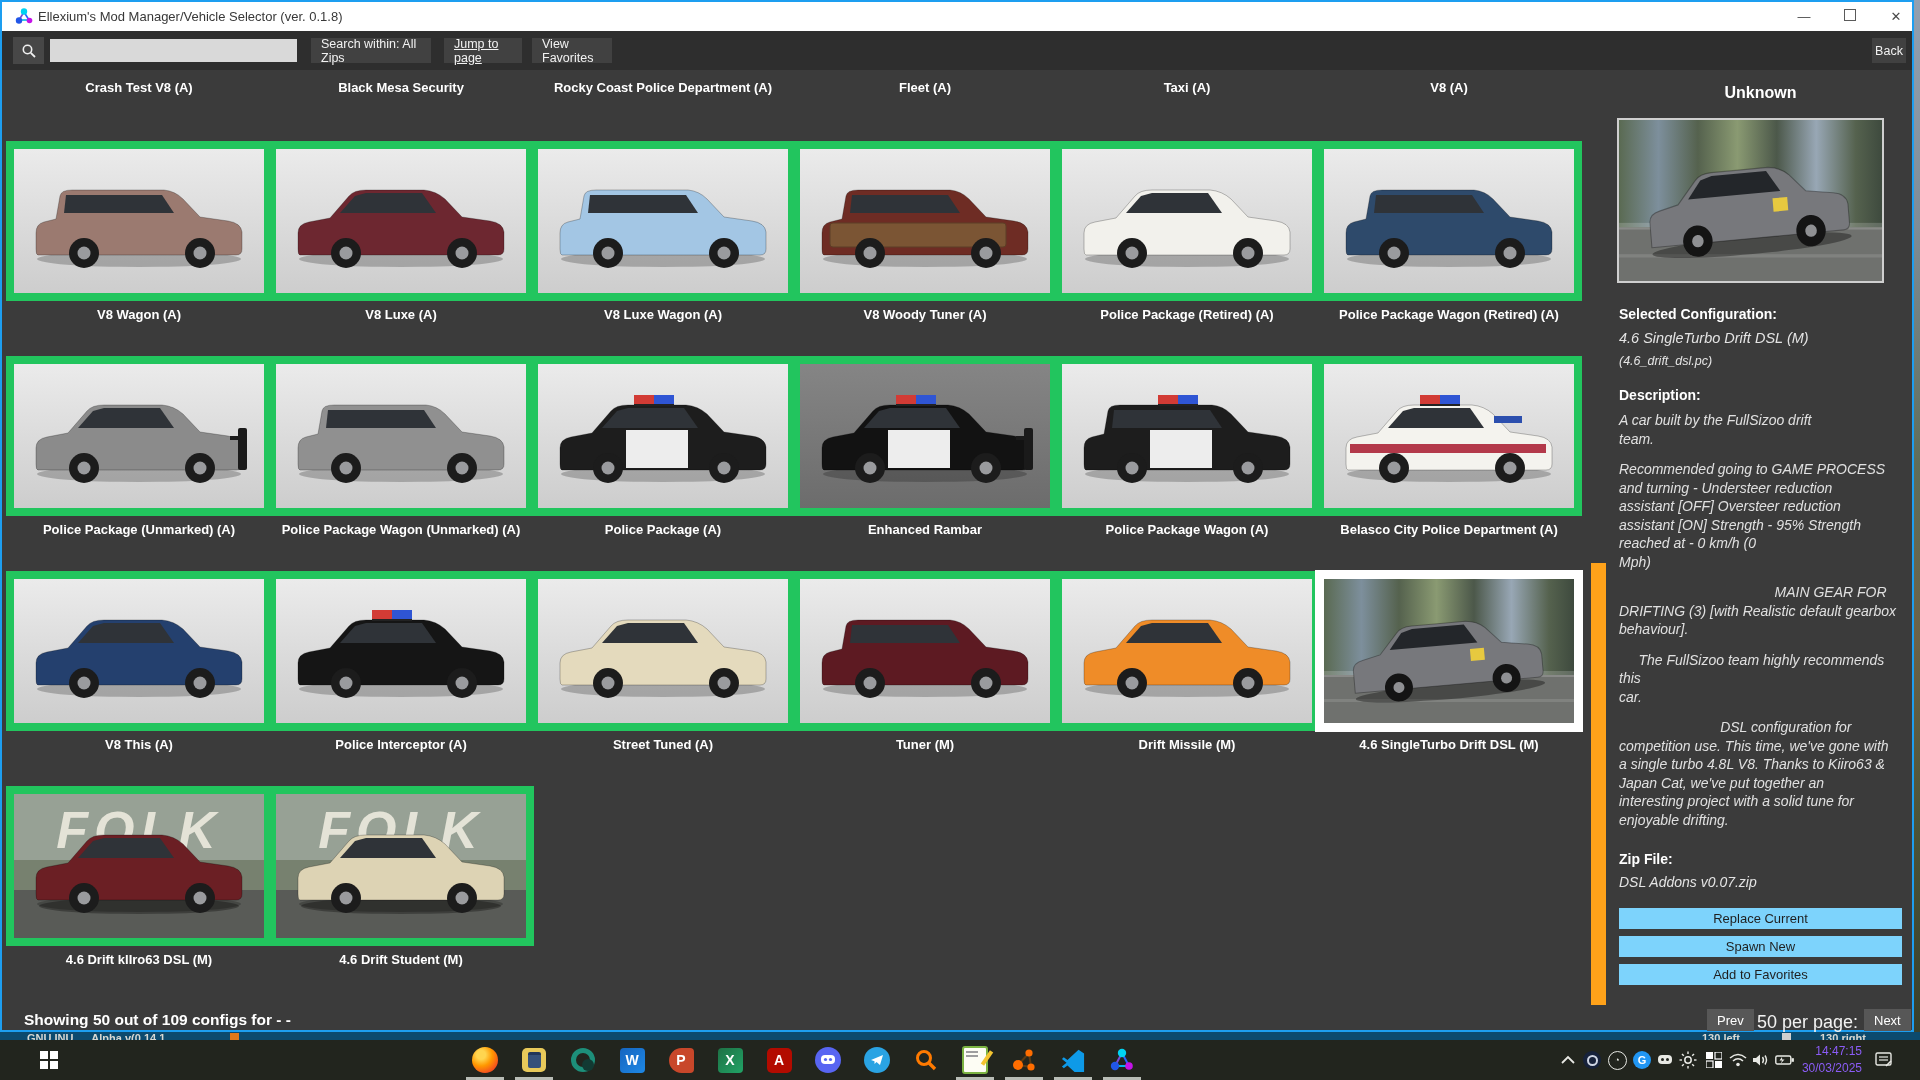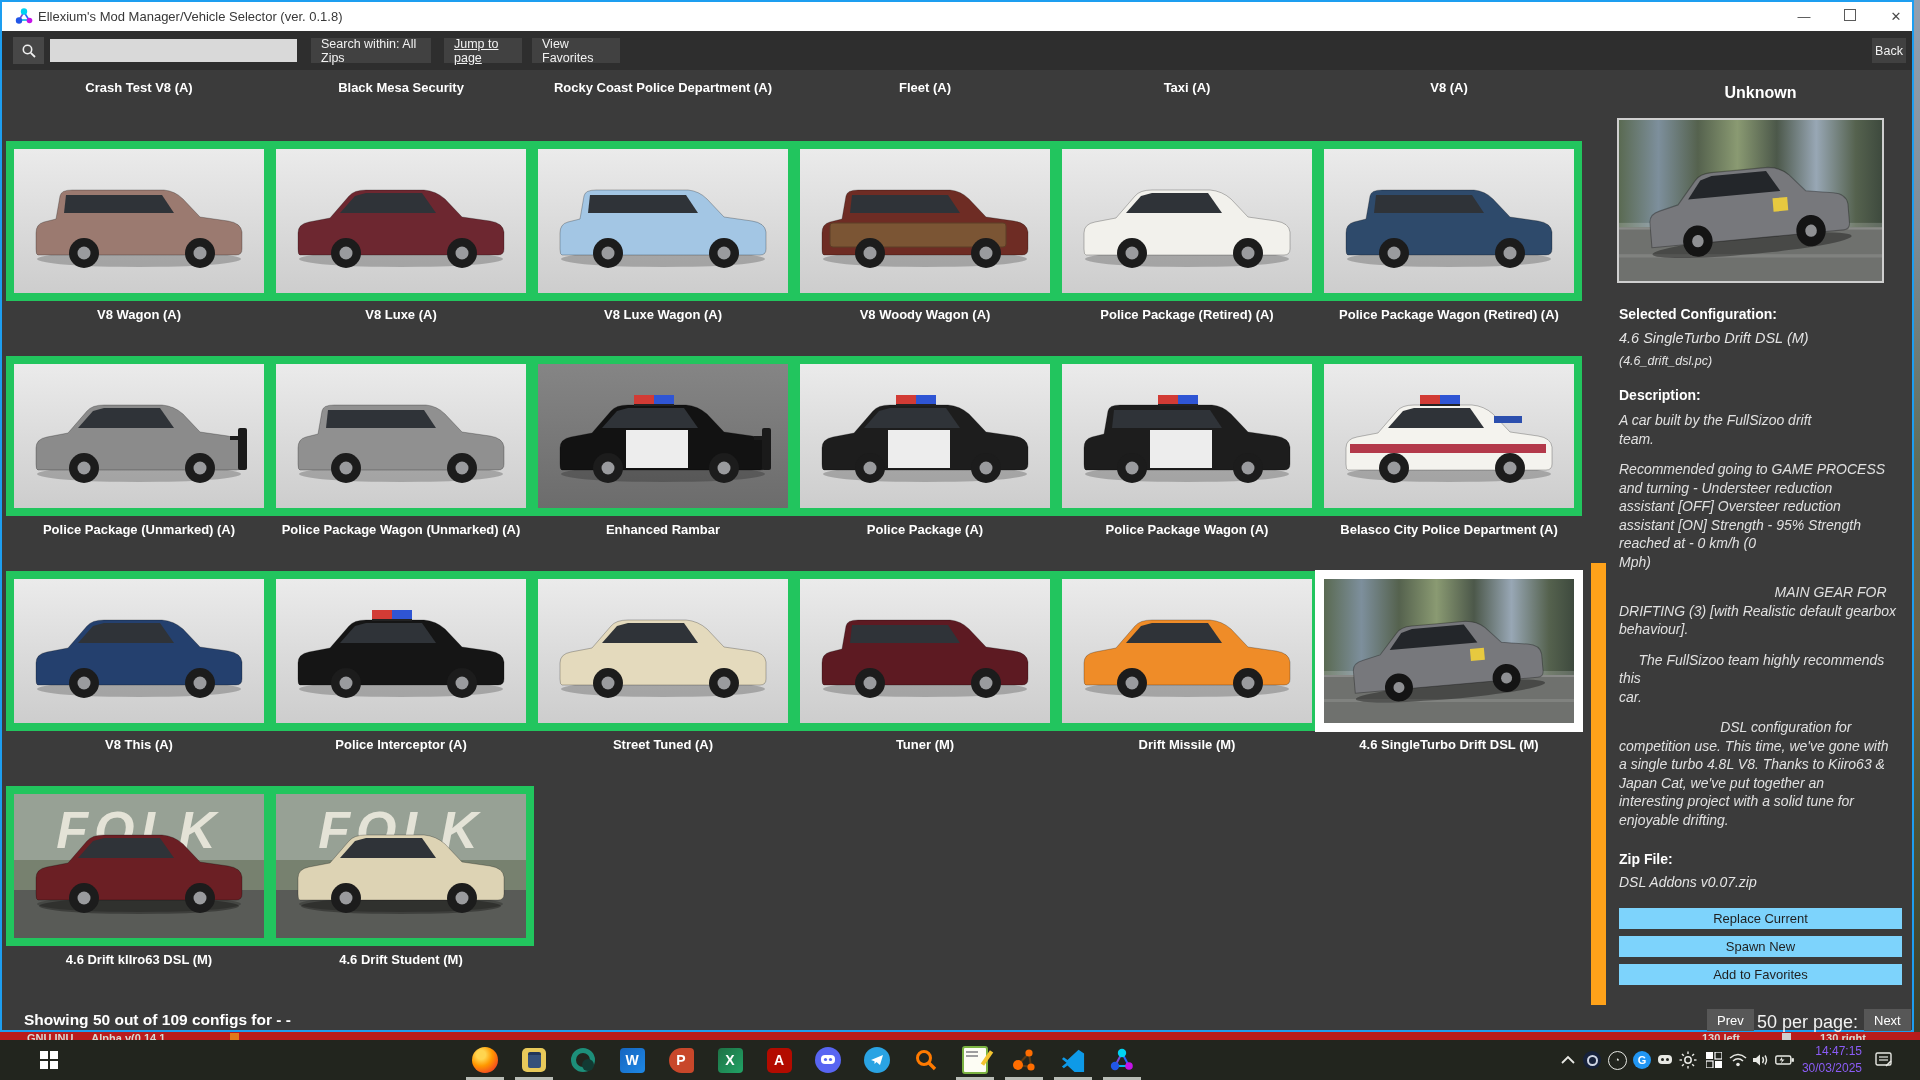--- a/index.html
+++ b/index.html
@@ -41,21 +41,21 @@
            font-size:14px;line-height:18.5px;}
   .rp-desc p{margin:0 0 12px 0;white-space:pre;}
   .rp-btn{position:absolute;left:12px;width:283px;height:21px;background:#7dd3fc;color:#1f1f1f;
           font-size:13px;display:flex;align-items:center;justify-content:center;cursor:pointer;}
   
   .status-left{position:absolute;left:24px;top:1011px;color:#fff;font-weight:bold;font-size:15.5px;z-index:2;}
   .pg-btn{position:absolute;top:1009px;height:22px;background:#575757;color:#fff;font-size:13px;
           display:flex;align-items:center;justify-content:center;padding:0 10px;box-sizing:border-box;z-index:2;cursor:pointer;}
   .pg-text{position:absolute;top:1012px;color:#f2f2f2;font-size:18px;z-index:2;}
   
-  .behind-strip{position:absolute;left:0;top:1032px;width:1920px;height:8px;background:#b91c1c;overflow:hidden;}
+  .behind-strip{position:absolute;left:0;top:1032px;width:1920px;height:8px;background:#0c4a6e;overflow:hidden;}
   .frag{position:absolute;top:0;color:#d8d8d2;font-weight:bold;font-size:11px;white-space:pre;}
   .frag-orange{position:absolute;top:1px;width:9px;height:7px;background:#e07818;}
   
   .taskbar{position:absolute;left:0;top:1040px;width:1920px;height:40px;background:#22251e;}
   .tb-start{position:absolute;left:36px;top:7px;width:26px;height:26px;display:flex;align-items:center;justify-content:center;cursor:pointer;}
   .tb-ico{position:absolute;top:6px;width:28px;height:28px;display:flex;align-items:center;justify-content:center;cursor:pointer;}
   .run-bar{position:absolute;top:37px;width:38px;height:3px;background:#b9bdb6;}
   .tray-txt{position:absolute;color:#eceee9;font-size:14px;top:12px;cursor:default;}
   .tray-ico{position:absolute;top:10px;width:20px;height:20px;display:flex;align-items:center;justify-content:center;color:#e8e9e4;font-size:15px;cursor:pointer;}
   .tray-clock{position:absolute;left:1798px;top:3px;width:64px;text-align:right;color:#8b5cf6;font-size:12px;line-height:17px;cursor:default;}
@@ -91,21 +91,21 @@
   <div class="toolbar">
     <span class="search-btn">
       <svg width="16" height="16" viewBox="0 0 16 16">
         <circle cx="6.5" cy="6.5" r="4.2" fill="none" stroke="#f0f0f0" stroke-width="1.6"></circle>
         <line x1="9.8" y1="9.8" x2="14" y2="14" stroke="#f0f0f0" stroke-width="1.8"></line>
       </svg>
     </span>
     <input class="search-input" value="" style="">
     <span class="tb-btn" style="left:309px;width:120px;">Search within: All Zips</span>
     <span class="tb-btn" style="left:442px;width:78px;text-decoration:underline;">Jump to page</span>
-    <span class="tb-btn" style="left:530px;width:88px;">View Favorites</span>
+    <span class="tb-btn" style="left:530px;width:80px;">View Favorites</span>
     <span class="tb-btn" style="right:6px;width:34px;">Back</span>
   </div>
 
   <div class="grid-area" id="grid">
       <div class="grid-row" style="top: 10px;">
         <div class="cell">
           <div class="lbl" style="margin-top: 0px;">Crash Test V8 (A)</div>
         </div>
         <div class="cell">
           <div class="lbl" style="margin-top: 0px;">Black Mesa Security</div>
@@ -172,21 +172,21 @@
     <ellipse cx="125" cy="110" rx="102" ry="8" fill="rgba(0,0,0,0.22)"></ellipse>
     <path d="M24,106 Q22,106 22,100 L22,84 Q22,75 30,73 L42,70 L46,47 Q47,41 58,41 L150,41 Q161,42 169,50 L186,68 L214,72 Q227,74 228,83 L228,100 Q228,106 222,106 Z" fill="#6e2c24" stroke="rgba(0,0,0,.25)"></path>
     <path d="M52,46 H148 L160,64 H50 Z" fill="#2f3338"></path>
               <rect x="30" y="74" width="176" height="24" rx="3" fill="#7b5534" stroke="#5d3f26"></rect>
     <circle cx="70" cy="104" r="15" fill="#1c1c1c"></circle>
               <circle cx="70" cy="104" r="6.5" fill="#9a9b9e"></circle>
     <circle cx="186" cy="104" r="15" fill="#1c1c1c"></circle>
               <circle cx="186" cy="104" r="6.5" fill="#9a9b9e"></circle>
   </svg>
           </div>
-          <div class="lbl">V8 Woody Wagon (A)</div>
+          <div class="lbl">V8 Woody Tuner (A)</div>
         </div>
         <div class="cell">
           <div class="thumb">
             <svg width="250" height="144" viewBox="0 0 250 144" preserveAspectRatio="none">
     <ellipse cx="125" cy="110" rx="102" ry="8" fill="rgba(0,0,0,0.22)"></ellipse>
     <path d="M24,106 Q22,106 22,100 L22,84 Q22,75 33,73 L54,69 L73,47 Q78,41 90,41 L148,41 Q160,42 169,50 L186,68 L214,72 Q227,74 228,83 L228,100 Q228,106 222,106 Z" fill="#f2f1ec" stroke="rgba(0,0,0,.25)"></path>
     <path d="M79,47 L90,44 H146 L160,64 H64 Z" fill="#2f3338"></path>
     <circle cx="70" cy="104" r="15" fill="#1c1c1c"></circle>
               <circle cx="70" cy="104" r="6.5" fill="#9a9b9e"></circle>
     <circle cx="186" cy="104" r="15" fill="#1c1c1c"></circle>
@@ -233,58 +233,58 @@
     <ellipse cx="125" cy="110" rx="102" ry="8" fill="rgba(0,0,0,0.22)"></ellipse>
     <path d="M24,106 Q22,106 22,100 L22,84 Q22,75 30,73 L42,70 L46,47 Q47,41 58,41 L150,41 Q161,42 169,50 L186,68 L214,72 Q227,74 228,83 L228,100 Q228,106 222,106 Z" fill="#909090" stroke="rgba(0,0,0,.25)"></path>
     <path d="M52,46 H148 L160,64 H50 Z" fill="#2f3338"></path>
     <circle cx="70" cy="104" r="15" fill="#1c1c1c"></circle>
               <circle cx="70" cy="104" r="6.5" fill="#9a9b9e"></circle>
     <circle cx="186" cy="104" r="15" fill="#1c1c1c"></circle>
               <circle cx="186" cy="104" r="6.5" fill="#9a9b9e"></circle>
   </svg>
           </div>
           <div class="lbl">Police Package Wagon (Unmarked) (A)</div>
+        </div>
+        <div class="cell">
+          <div class="thumb">
+            <svg width="250" height="144" viewBox="0 0 250 144" preserveAspectRatio="none">
+    <ellipse cx="125" cy="110" rx="102" ry="8" fill="rgba(0,0,0,0.22)"></ellipse>
+    <path d="M24,106 Q22,106 22,100 L22,84 Q22,75 33,73 L54,69 L73,47 Q78,41 90,41 L148,41 Q160,42 169,50 L186,68 L214,72 Q227,74 228,83 L228,100 Q228,106 222,106 Z" fill="#1d1d1d" stroke="rgba(0,0,0,.25)"></path>
+    <path d="M79,47 L90,44 H146 L160,64 H64 Z" fill="#2f3338"></path>
+              <rect x="88" y="66" width="62" height="38" fill="#ededed"></rect>
+              <rect x="96" y="39" width="40" height="3" fill="#222"></rect>
+              <rect x="96" y="31" width="20" height="9" fill="#d23b35"></rect>
+              <rect x="116" y="31" width="20" height="9" fill="#2f55d4"></rect>
+    <circle cx="70" cy="104" r="15" fill="#1c1c1c"></circle>
+              <circle cx="70" cy="104" r="6.5" fill="#9a9b9e"></circle>
+    <circle cx="186" cy="104" r="15" fill="#1c1c1c"></circle>
+              <circle cx="186" cy="104" r="6.5" fill="#9a9b9e"></circle>
+  </svg>
+          </div>
+          <div class="lbl">Police Package (A)</div>
         </div>
         <div class="cell">
           <div class="thumb darkbg">
             <svg width="250" height="144" viewBox="0 0 250 144" preserveAspectRatio="none">
     <ellipse cx="125" cy="110" rx="102" ry="8" fill="rgba(0,0,0,0.22)"></ellipse>
     <path d="M24,106 Q22,106 22,100 L22,84 Q22,75 33,73 L54,69 L73,47 Q78,41 90,41 L148,41 Q160,42 169,50 L186,68 L214,72 Q227,74 228,83 L228,100 Q228,106 222,106 Z" fill="#121212" stroke="rgba(0,0,0,.25)"></path>
     <path d="M79,47 L90,44 H146 L160,64 H64 Z" fill="#2f3338"></path>
               <rect x="88" y="66" width="62" height="38" fill="#ededed"></rect>
               <rect x="96" y="39" width="40" height="3" fill="#222"></rect>
               <rect x="96" y="31" width="20" height="9" fill="#d23b35"></rect>
               <rect x="116" y="31" width="20" height="9" fill="#2f55d4"></rect>
               <rect x="224" y="64" width="9" height="42" rx="2" fill="#1a1a1a"></rect>
               <rect x="216" y="72" width="14" height="4" fill="#1a1a1a"></rect>
     <circle cx="70" cy="104" r="15" fill="#1c1c1c"></circle>
               <circle cx="70" cy="104" r="6.5" fill="#9a9b9e"></circle>
     <circle cx="186" cy="104" r="15" fill="#1c1c1c"></circle>
               <circle cx="186" cy="104" r="6.5" fill="#9a9b9e"></circle>
   </svg>
           </div>
           <div class="lbl">Enhanced Rambar</div>
-        </div>
-        <div class="cell">
-          <div class="thumb">
-            <svg width="250" height="144" viewBox="0 0 250 144" preserveAspectRatio="none">
-    <ellipse cx="125" cy="110" rx="102" ry="8" fill="rgba(0,0,0,0.22)"></ellipse>
-    <path d="M24,106 Q22,106 22,100 L22,84 Q22,75 33,73 L54,69 L73,47 Q78,41 90,41 L148,41 Q160,42 169,50 L186,68 L214,72 Q227,74 228,83 L228,100 Q228,106 222,106 Z" fill="#1d1d1d" stroke="rgba(0,0,0,.25)"></path>
-    <path d="M79,47 L90,44 H146 L160,64 H64 Z" fill="#2f3338"></path>
-              <rect x="88" y="66" width="62" height="38" fill="#ededed"></rect>
-              <rect x="96" y="39" width="40" height="3" fill="#222"></rect>
-              <rect x="96" y="31" width="20" height="9" fill="#d23b35"></rect>
-              <rect x="116" y="31" width="20" height="9" fill="#2f55d4"></rect>
-    <circle cx="70" cy="104" r="15" fill="#1c1c1c"></circle>
-              <circle cx="70" cy="104" r="6.5" fill="#9a9b9e"></circle>
-    <circle cx="186" cy="104" r="15" fill="#1c1c1c"></circle>
-              <circle cx="186" cy="104" r="6.5" fill="#9a9b9e"></circle>
-  </svg>
-          </div>
-          <div class="lbl">Police Package (A)</div>
         </div>
         <div class="cell">
           <div class="thumb">
             <svg width="250" height="144" viewBox="0 0 250 144" preserveAspectRatio="none">
     <ellipse cx="125" cy="110" rx="102" ry="8" fill="rgba(0,0,0,0.22)"></ellipse>
     <path d="M24,106 Q22,106 22,100 L22,84 Q22,75 30,73 L42,70 L46,47 Q47,41 58,41 L150,41 Q161,42 169,50 L186,68 L214,72 Q227,74 228,83 L228,100 Q228,106 222,106 Z" fill="#1d1d1d" stroke="rgba(0,0,0,.25)"></path>
     <path d="M52,46 H148 L160,64 H50 Z" fill="#2f3338"></path>
               <rect x="88" y="66" width="62" height="38" fill="#ededed"></rect>
               <rect x="96" y="39" width="40" height="3" fill="#222"></rect>
               <rect x="96" y="31" width="20" height="9" fill="#d23b35"></rect>

